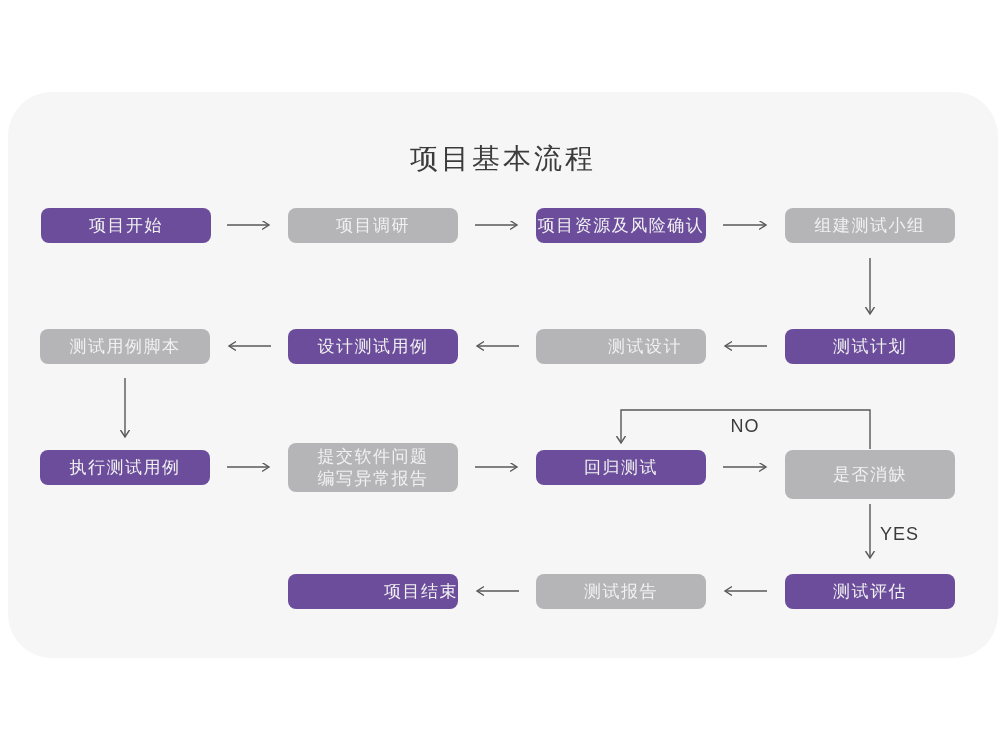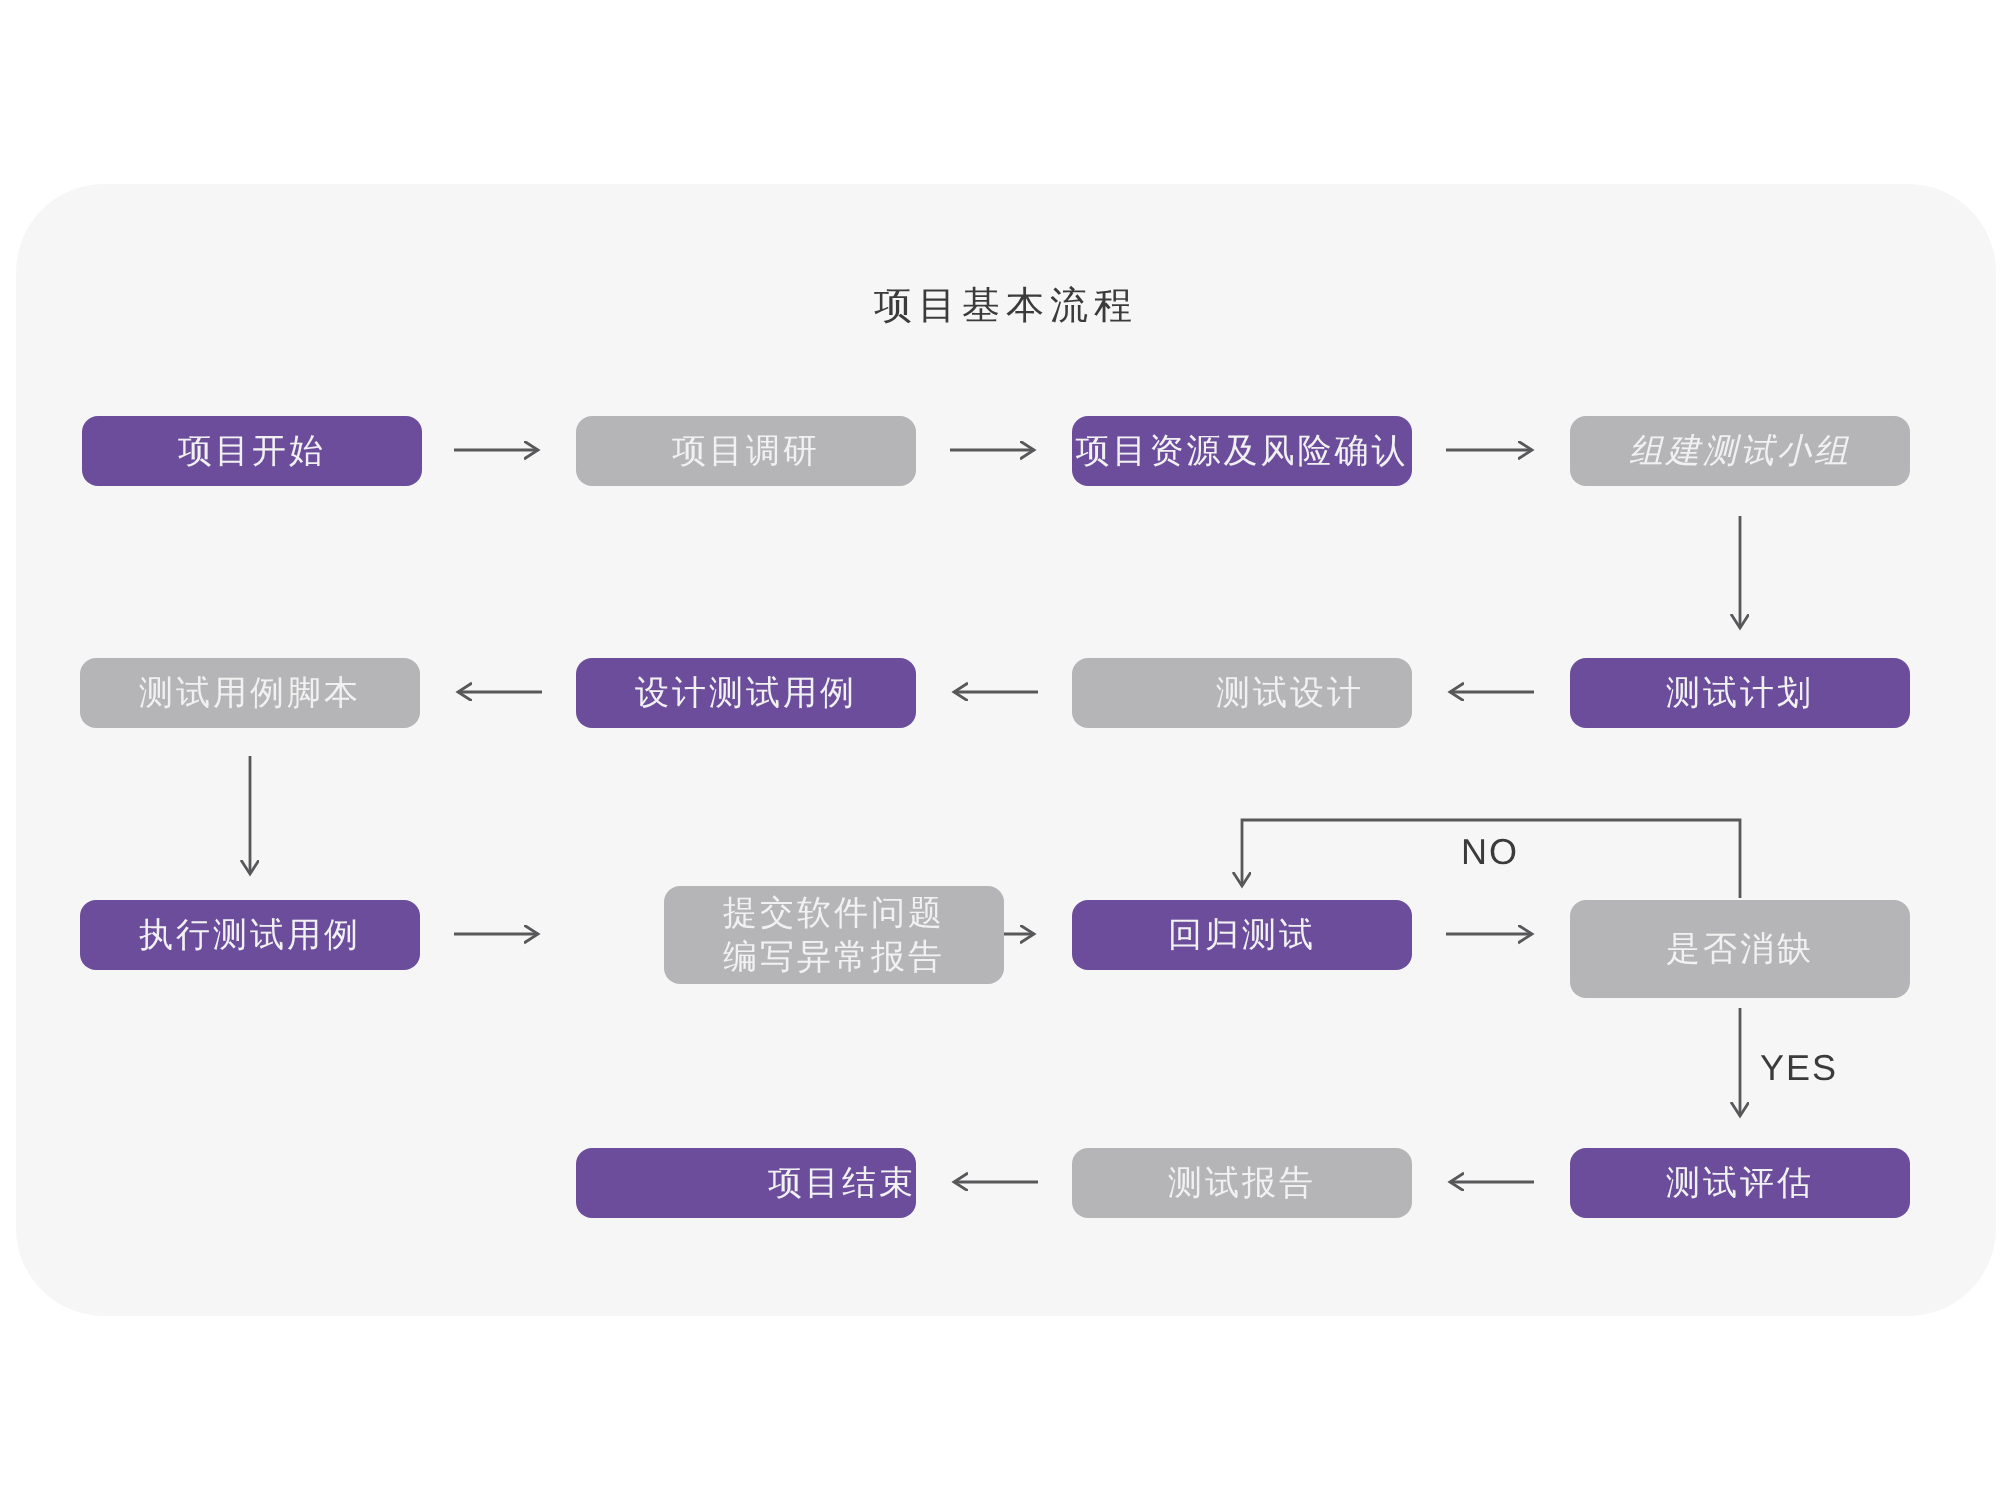--- a/index.html
+++ b/index.html
@@ -16,21 +16,21 @@
     width:1000px;height:750px;position:relative;overflow:hidden;
     background:var(--page-bg);
     font-family:"Liberation Sans","DejaVu Sans",sans-serif;
   }
   .card{
     position:absolute;left:8px;top:92px;width:990px;height:566px;
     background:var(--card-bg);border-radius:44px;
   }
   .title{
     position:absolute;left:8px;top:140px;width:990px;margin:0;
-    text-align:center;font-size:19px;font-weight:500;
+    text-align:center;font-size:28px;font-weight:500;
     color:var(--text-dark);letter-spacing:3px;
   }
   #edges{
     position:absolute;left:0;top:0;width:1000px;height:750px;
   }
   #edges path.edge{fill:none;stroke:var(--arrow);stroke-width:1.4px;}
   #edges text.edge-label{
     font-size:18px;fill:var(--text-dark);letter-spacing:1px;
     font-family:"Liberation Sans","DejaVu Sans",sans-serif;
   }
@@ -78,39 +78,39 @@
 <div id="nodes">
     <div class="node purple" style="left: 41px; top: 208px; width: 170px; height: 35px; text-align: right;">
       <span>项目开始</span>
     </div>
     <div class="node gray" style="left: 288px; top: 208px; width: 170px; height: 35px;">
       <span>项目调研</span>
     </div>
     <div class="node purple" style="left: 536px; top: 208px; width: 170px; height: 35px; justify-content: center;">
       <span>项目资源及风险确认</span>
     </div>
-    <div class="node gray" style="left: 785px; top: 208px; width: 170px; height: 35px; font-style: italic;">
+    <div class="node gray" style="left: 785px; top: 208px; width: 170px; height: 35px;">
       <span>组建测试小组</span>
     </div>
     <div class="node purple" style="left: 785px; top: 329px; width: 170px; height: 35px;">
       <span>测试计划</span>
     </div>
     <div class="node gray" style="left: 536px; top: 329px; width: 170px; height: 35px; padding-left: 48px;">
       <span>测试设计</span>
     </div>
     <div class="node purple" style="left: 288px; top: 329px; width: 170px; height: 35px;">
       <span>设计测试用例</span>
     </div>
     <div class="node gray" style="left: 40px; top: 329px; width: 170px; height: 35px;">
       <span>测试用例脚本</span>
     </div>
     <div class="node purple" style="left: 40px; top: 450px; width: 170px; height: 35px;">
       <span>执行测试用例</span>
     </div>
-    <div class="node gray" style="left: 288px; top: 443px; width: 170px; height: 49px; margin-left: 44px;">
+    <div class="node gray" style="left: 288px; top: 443px; width: 170px; height: 49px;">
       <span>提交软件问题</span>
       <span>编写异常报告</span>
     </div>
     <div class="node purple" style="left: 536px; top: 450px; width: 170px; height: 35px;">
       <span>回归测试</span>
     </div>
     <div class="node gray" style="left: 785px; top: 450px; width: 170px; height: 49px;">
       <span>是否消缺</span>
     </div>
     <div class="node purple" style="left: 785px; top: 574px; width: 170px; height: 35px;">

